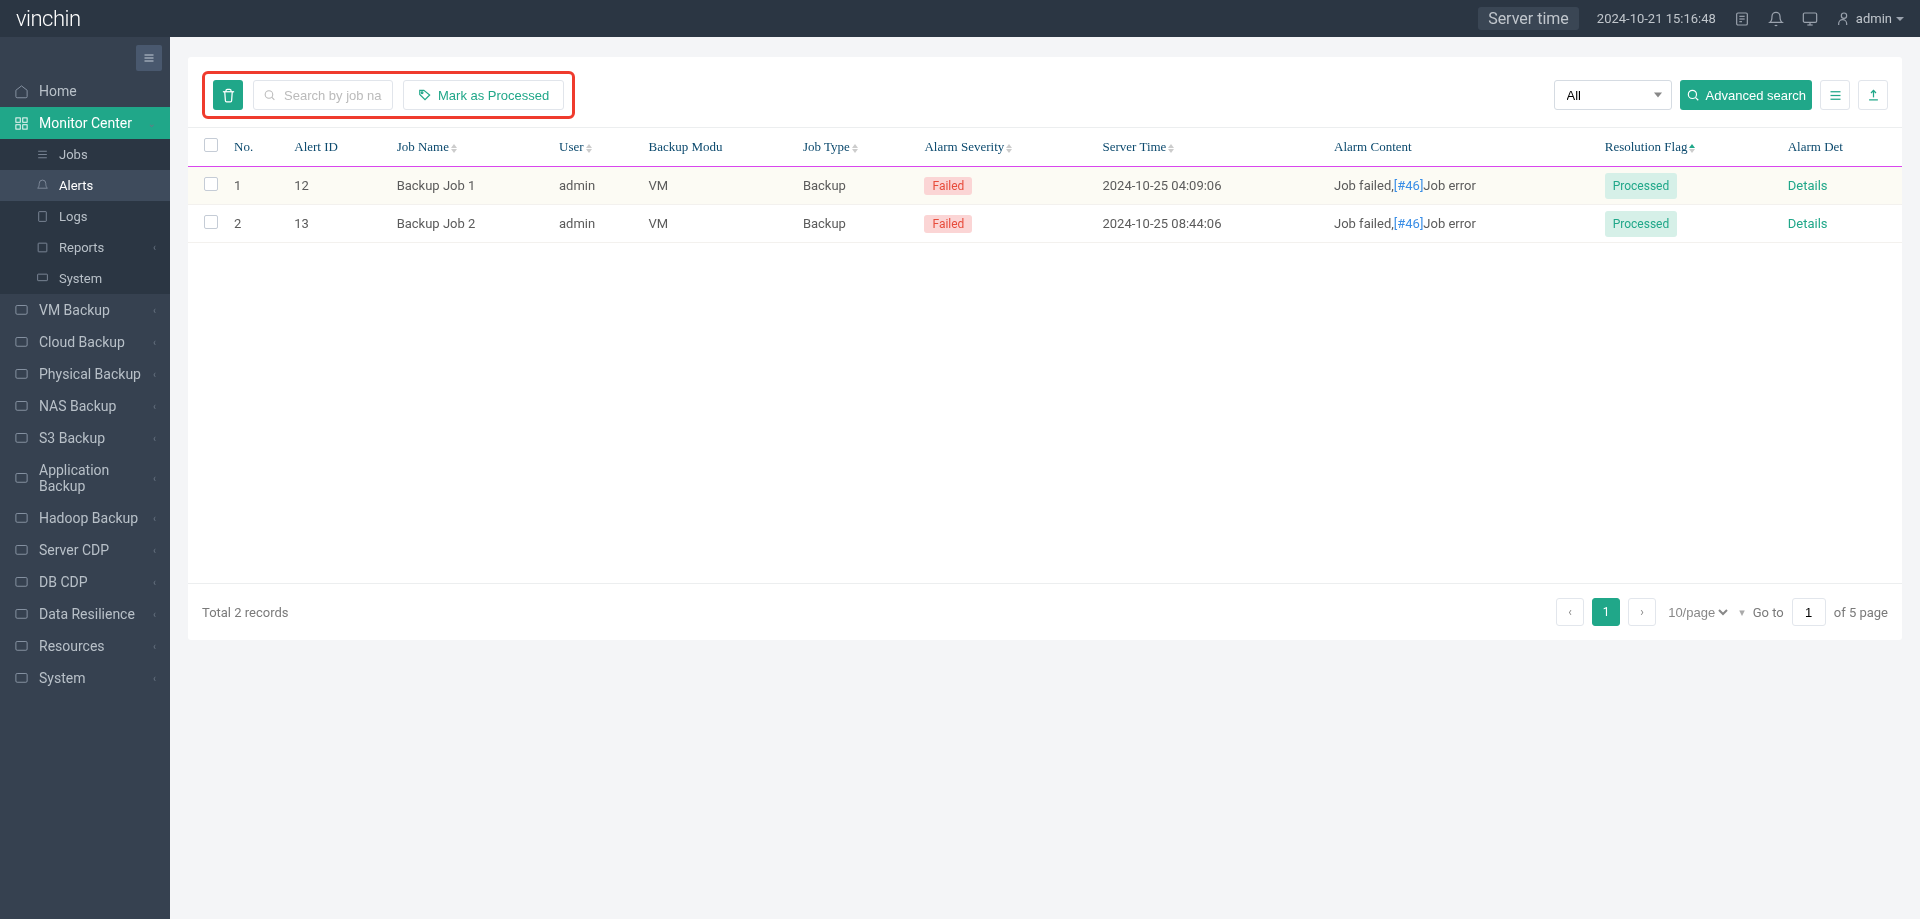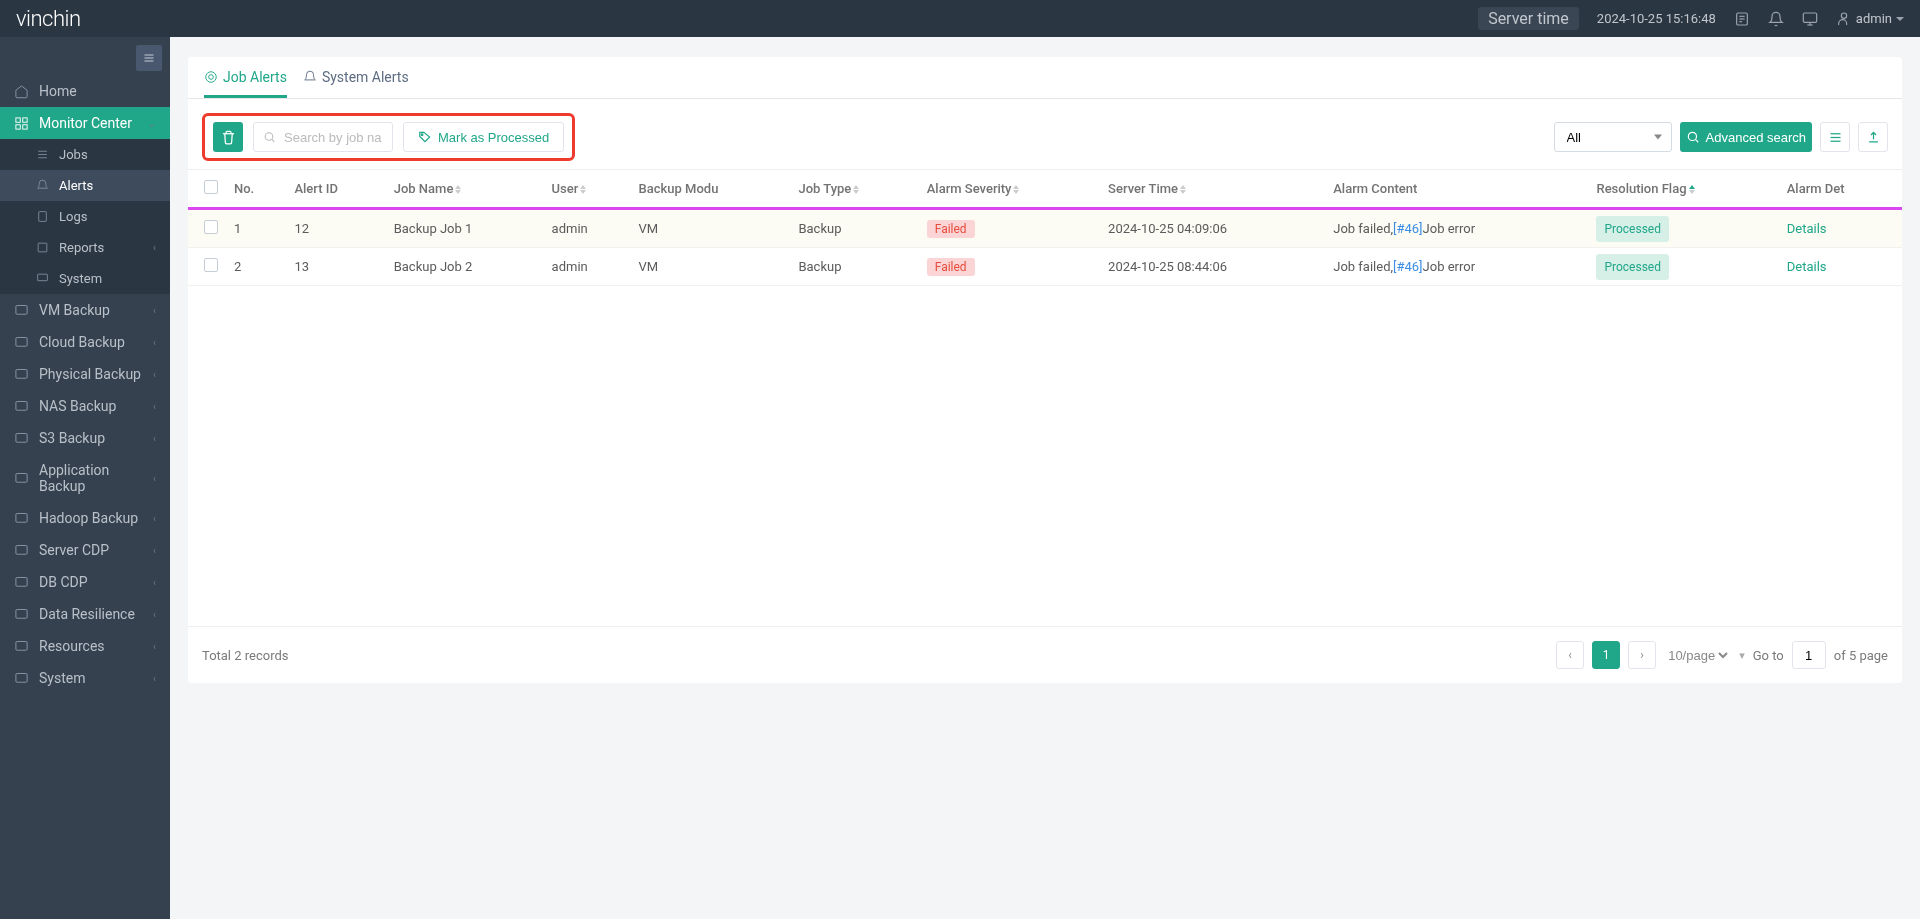--- a/index.html
+++ b/index.html
@@ -50,21 +50,21 @@
 .tool-right { margin-left:auto; display:flex; align-items:center; gap:8px; }
 .select-all { height:30px; border:1px solid #d5dbe2; border-radius:3px; padding:0 28px 0 12px; background:#fff; font-size:13px; appearance:none; min-width:118px; position:relative; }
 .select-wrap { position:relative; }
 .select-wrap::after { content:''; position:absolute; right:10px; top:50%; transform:translateY(-50%); width:0; height:0; border-left:4px solid transparent; border-right:4px solid transparent; border-top:5px solid #888; pointer-events:none; }
 .btn-adv { height:30px; background:#20a789; color:#fff; border:none; border-radius:3px; padding:0 6px; display:flex; align-items:center; gap:6px; cursor:pointer; font-size:13px; }
 .btn-adv svg { stroke:#fff; width:14px; height:14px; }
 .btn-icon-sq { width:30px; height:30px; border:1px solid #e1e5eb; border-radius:3px; background:#fff; display:flex; align-items:center; justify-content:center; cursor:pointer; }
 .btn-icon-sq svg { stroke:#20a789; width:15px; height:15px; }
 
 table { width:100%; border-collapse:collapse; }
-thead th { text-align:left; font-weight:500; color:#737373; padding:10px 8px; border-top:1px solid #eceeef; border-bottom:3px solid #d946ef; font-size:13px; white-space:nowrap; position:relative; }
+thead th { text-align:left; font-weight:500; color:#0c4a6e; padding:10px 8px; border-top:1px solid #eceeef; border-bottom:1px solid #d946ef; font-size:13px; white-space:nowrap; position:relative;font-family:Liberation Serif, serif; }
 .sort-ic { display:inline-flex; flex-direction:column; vertical-align:middle; margin-left:2px; gap:1px; }
 .sort-ic::before, .sort-ic::after { content:''; width:0; height:0; border-left:3px solid transparent; border-right:3px solid transparent; }
 .sort-ic::before { border-bottom:4px solid #ccc; }
 .sort-ic::after { border-top:4px solid #ccc; }
 .sort-ic.asc::before { border-bottom-color:#20a789; }
 tbody td { padding:10px 8px; border-bottom:1px solid #f3f1ee; font-size:13px; color:#5b5b5b; }
 tbody tr:nth-child(odd) { background:#fcfbf4; }
 .chk { width:14px; height:14px; border:1px solid #c5ccd6; border-radius:2px; cursor:pointer; display:inline-block; background:#fff; }
 .badge-failed { background:#fbd5d5; color:#e74c3c; padding:2px 8px; border-radius:3px; font-size:12px; }
 .badge-processed { background:#d6f0e8; color:#20a789; padding:6px 8px; border-radius:3px; font-size:12px; }
@@ -77,21 +77,21 @@
 .pg-select { height:28px; border:none; background:transparent; font-size:13px; color:#888; }
 .pg-input { width:34px; height:28px; border:1px solid #e2e6ec; border-radius:3px; text-align:center; font-size:13px; }
 </style>
 </head>
 <body>
 
 <div class="topbar">
   <div class="logo">vinchin</div>
   <div class="topbar-right">
     <span class="server-badge">Server time</span>
-    <span>2024-10-25 15:16:48</span>
+    <span>2024-10-21 15:16:48</span>
     <svg class="top-icon" viewBox="0 0 24 24" fill="none" stroke-width="1.8">
         <rect x="4" y="3" width="16" height="18" rx="2"></rect>
         <line x1="8" y1="8" x2="16" y2="8"></line>
         <line x1="8" y1="12" x2="16" y2="12"></line>
         <line x1="8" y1="16" x2="12" y2="16"></line>
       </svg>
     <svg class="top-icon" viewBox="0 0 24 24" fill="none" stroke-width="1.8">
         <path d="M18 8a6 6 0 0 0-12 0c0 7-3 9-3 9h18s-3-2-3-9"></path>
         <path d="M13.7 21a2 2 0 0 1-3.4 0"></path>
       </svg>
@@ -256,35 +256,20 @@
             <rect x="3" y="4" width="18" height="14" rx="2"></rect>
           </svg>
           <span>System</span>
           <span class="chev">‹</span>
         </div>
       </div>
   </div>
 
   <div class="main">
     <div class="panel">
-      <div class="tabs">
-        <div class="tab active">
-          <svg class="tab-icon" viewBox="0 0 24 24">
-              <circle cx="12" cy="12" r="9"></circle>
-              <circle cx="12" cy="12" r="4"></circle>
-            </svg>
-          <span>Job Alerts</span>
-        </div>
-        <div class="tab">
-          <svg class="tab-icon" viewBox="0 0 24 24">
-              <path d="M18 8a6 6 0 0 0-12 0c0 7-3 9-3 9h18s-3-2-3-9"></path>
-            </svg>
-          <span>System Alerts</span>
-        </div>
-      </div>
 
       <div class="toolbar">
         <div class="tool-left">
           <div class="btn-trash">
             <svg viewBox="0 0 24 24" fill="none" stroke-width="2">
                 <polyline points="3 6 5 6 21 6"></polyline>
                 <path d="M8 6V4a2 2 0 0 1 2-2h4a2 2 0 0 1 2 2v2M6 6l1 14a2 2 0 0 0 2 2h6a2 2 0 0 0 2-2l1-14"></path>
               </svg>
           </div>
           <div class="search-wrap">

